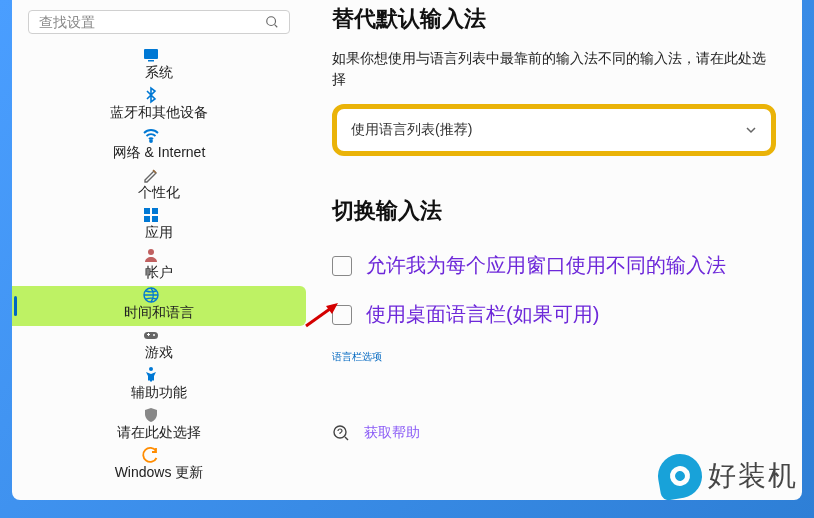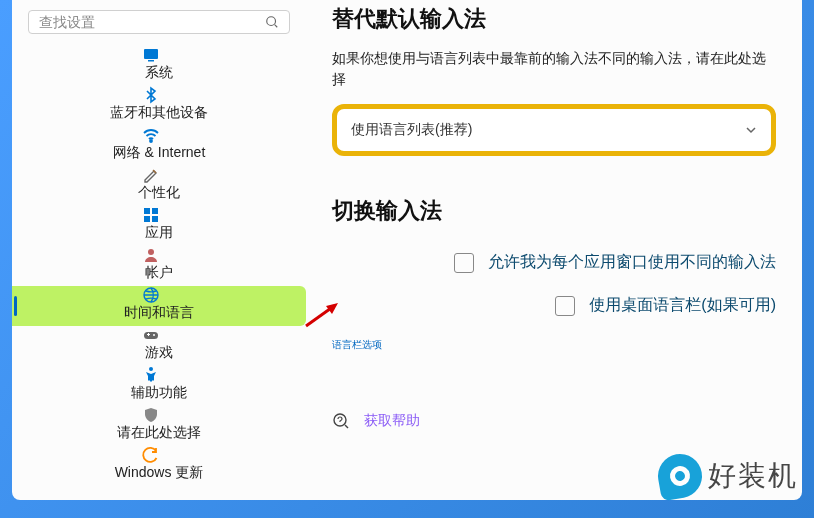--- a/index.html
+++ b/index.html
@@ -14,21 +14,21 @@
 .nav-item { display: flex; align-items: center; height: 40px; padding: 0 18px; cursor: pointer; font-size: 14px; color: #222; position: relative; flex-direction: column; }
 .nav-item.active { background: #bef264; border-radius: 0 6px 6px 0; }
 .nav-item.active::before { content: ""; position: absolute; left: 2px; top: 10px; bottom: 10px; width: 3px; background: #0067c0; border-radius: 2px; }
 .nav-icon { width: 18px; height: 18px; margin-right: 16px; display: inline-flex; align-items: center; justify-content: center; flex-shrink: 0; }
 .main { flex: 1; padding: 0 26px 20px 26px; overflow-y: auto; }
 .section-title { font-size: 22px; font-weight: 600; color: #111; margin-top: 4px; margin-bottom: 14px; }
 .desc { font-size: 14px; color: #222; margin-bottom: 14px; line-height: 1.5; }
 .dropdown { width: 100%; height: 52px; border: 5px solid #eab308; border-radius: 12px; background: #fff; display: flex; align-items: center; justify-content: space-between; padding: 0 14px; font-size: 14px; color: #333; cursor: pointer; margin-bottom: 40px; }
 .dropdown-chevron { color: #666; }
 .section-title2 { font-size: 22px; font-weight: 600; color: #111; margin-bottom: 26px; }
-.checkbox-row { display: flex; align-items: center; margin-bottom: 22px; font-size: 16px; color: #0c4a6e; justify-content: flex-end; }
+.checkbox-row { display: flex; align-items: center; margin-bottom: 22px; font-size: 20px; color: #6d28d9; }
 .checkbox { width: 20px; height: 20px; border: 1.5px solid #888; border-radius: 3px; margin-right: 14px; flex-shrink: 0; cursor: pointer; }
 .link { color: #0067c0; font-size: 10px; cursor: pointer; margin-bottom: 16px; display: block; }
 .help-row { display: flex; align-items: center; margin-top: 60px; }
 .help-icon { width: 18px; height: 18px; margin-right: 14px; color: #444; }
 .help-link { color: #8b5cf6; font-size: 14px; cursor: pointer; }
 .arrow { position: absolute; left: 302px; top: 300px; color: #d40000; pointer-events: none; }
 .watermark { position: absolute; right: 16px; bottom: 20px; display: flex; align-items: center; opacity: 0.9; }
 .wm-text { font-size: 28px; color: #333; font-weight: 500; letter-spacing: 2px; }
 .wm-eye { width: 44px; height: 44px; border-radius: 50% 50% 50% 8px; background: #0099d6; display: flex; align-items: center; justify-content: center; margin-right: 6px; transform: rotate(-10deg); }
 .wm-inner { width: 20px; height: 20px; border-radius: 50%; background: #fff; position: relative; }

